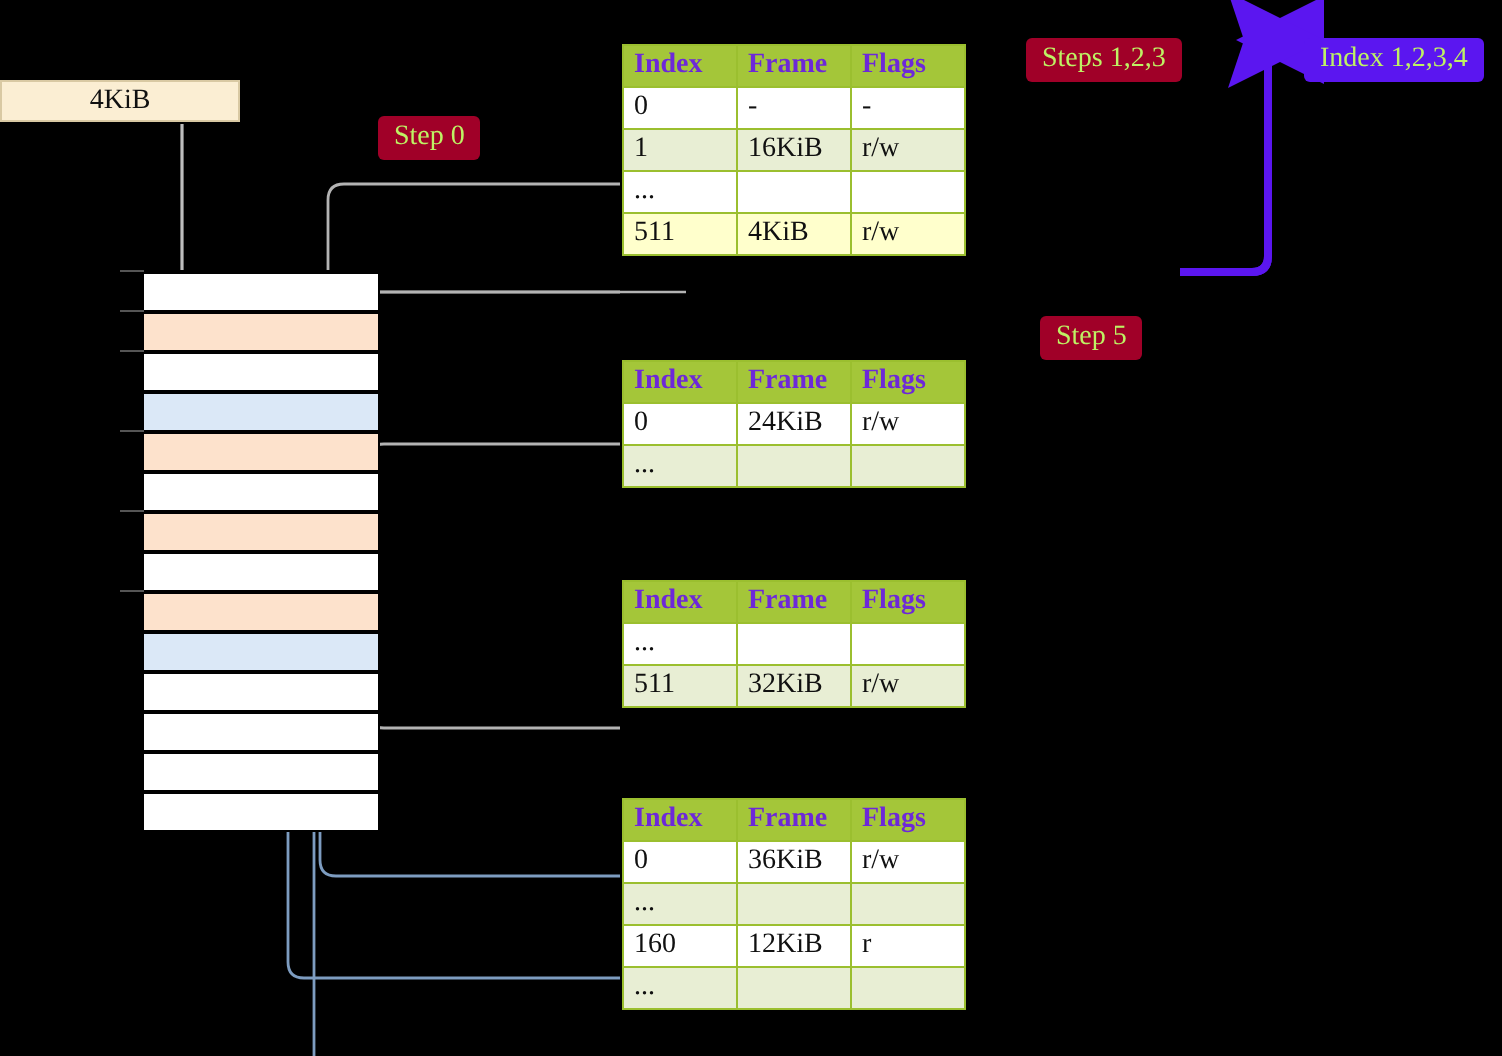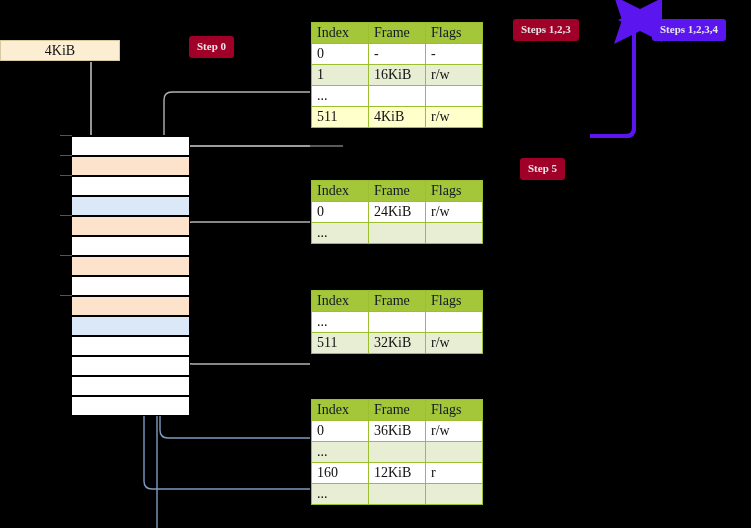--- a/index.html
+++ b/index.html
@@ -12,28 +12,27 @@
     width: 751px;
     height: 528px;
     background: #000000;
     overflow: hidden;
     font-family: "Liberation Serif", "DejaVu Serif", serif;
   }
 
   
   .badge {
     position: absolute;
-    color: #e5e5e5;
-    font-size: 11px;
+    color: #bef264;
+    font-size: 14px;
     line-height: 17px;
     padding: 2px 8px 3px 8px;
     border-radius: 3px;
     white-space: nowrap;
     font-family: "Liberation Serif", "DejaVu Serif", serif;
-    font-weight: bold;
   }
   .badge-red  { background: #a00028; }
   .badge-blue { background: #5b16f0; }
 
   
   .sizebox {
     position: absolute;
     background: #fbeed3;
     border: 1px solid #d9c9a3;
     color: #101010;
@@ -80,22 +79,22 @@
     border: 1px solid #9bbf2f;
     padding: 2px 5px;
     text-align: left;
     height: 20px;
     box-sizing: border-box;
     overflow: hidden;
     white-space: nowrap;
   }
   .ptable th {
     background: #a4c639;
-    color: #0f172a;
-    font-weight: normal;
+    color: #6d28d9;
+    font-weight: bold;
   }
   .ptable td.alt     { background: #e8eed4; }
   .ptable td.hl      { background: #ffffcc; }
   .col-index { width: 57px; }
   .col-frame { width: 57px; }
   .col-flags { width: 57px; }
 
   
   .wire {
     position: absolute;
@@ -162,34 +161,34 @@
         </marker>
       </defs>
       <path d="M590,136 L626,136 Q634,136 634,128 L634,30 Q634,22 628,20 L622,20" stroke="#5b16f0" stroke-width="4" fill="none" marker-end="url(#arrPurpleL)"></path>
     </svg>
   </div>
 
   <div class="sizebox" style="left:0px; top:40px; width:120px; height:21px;">
     <span>4KiB</span>
   </div>
 
-  <div class="badge badge-red" style="left:189px; top:36px;">
+  <div class="badge badge-red" style="left:189px; top:58px;">
     <span>Step 0</span>
   </div>
 
   <div class="badge badge-red" style="left:520px; top:158px;">
     <span>Step 5</span>
   </div>
 
   <div class="badge badge-red" style="left:513px; top:19px;">
     <span>Steps 1,2,3</span>
   </div>
 
   <div class="badge badge-blue" style="left:652px; top:19px;">
-    <span>Steps 1,2,3,4</span>
+    <span>Index 1,2,3,4</span>
   </div>
 
   <div class="memgrid" id="memgrid" style="left:71px; top:135px; width:119px; height:281px;">
       <div class="memrow c-white" style="top: 0px; height: 20px;"></div>
       <div class="memrow c-orange" style="top: 20px; height: 20px;"></div>
       <div class="memrow c-white" style="top: 40px; height: 20px;"></div>
       <div class="memrow c-blue" style="top: 60px; height: 20px;"></div>
       <div class="memrow c-orange" style="top: 80px; height: 20px;"></div>
       <div class="memrow c-white" style="top: 100px; height: 20px;"></div>
       <div class="memrow c-orange" style="top: 120px; height: 20px;"></div>

